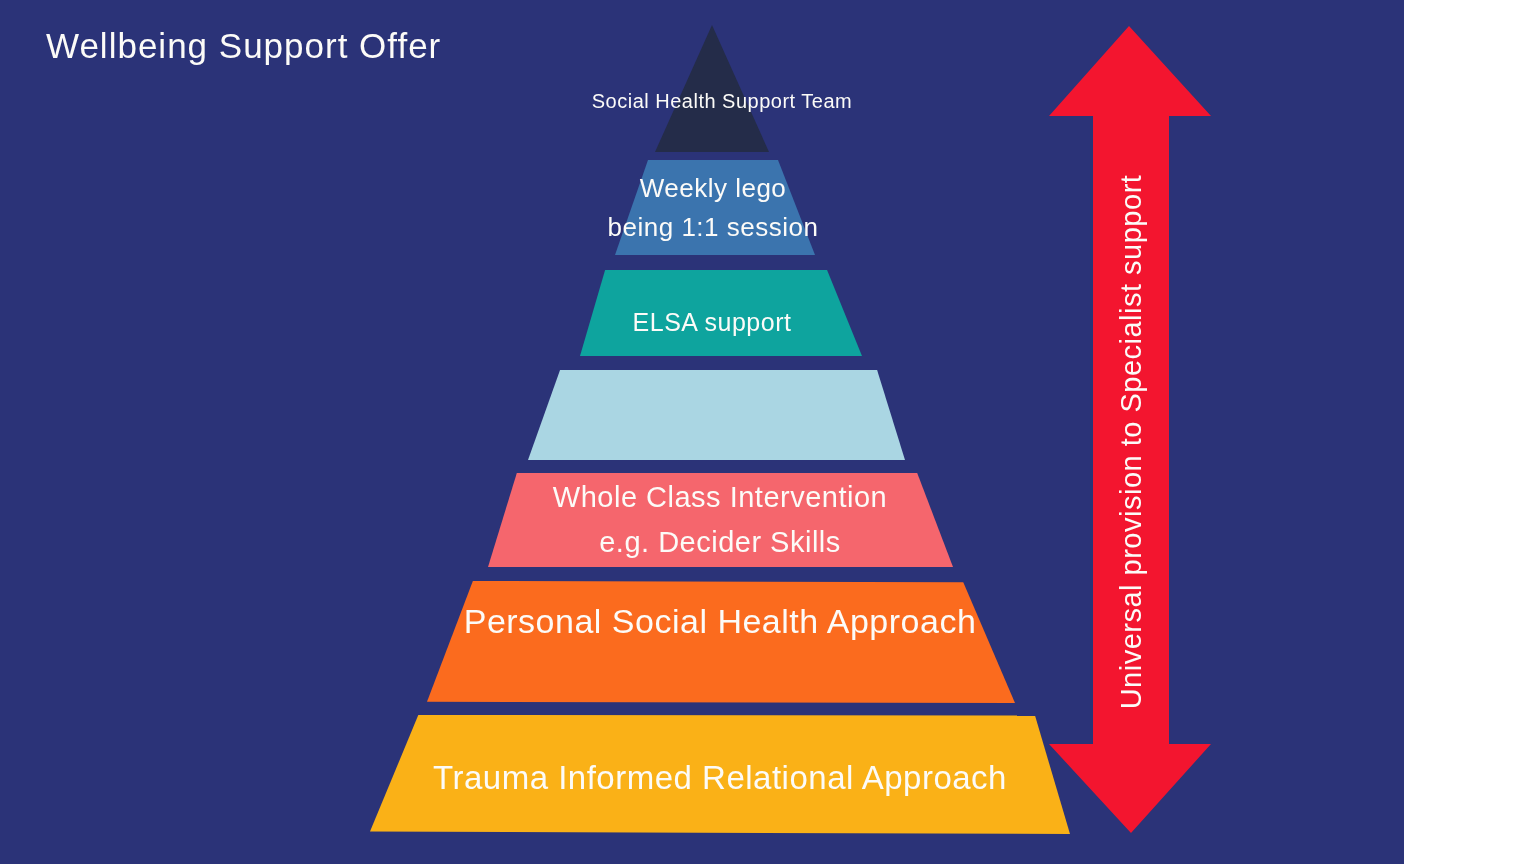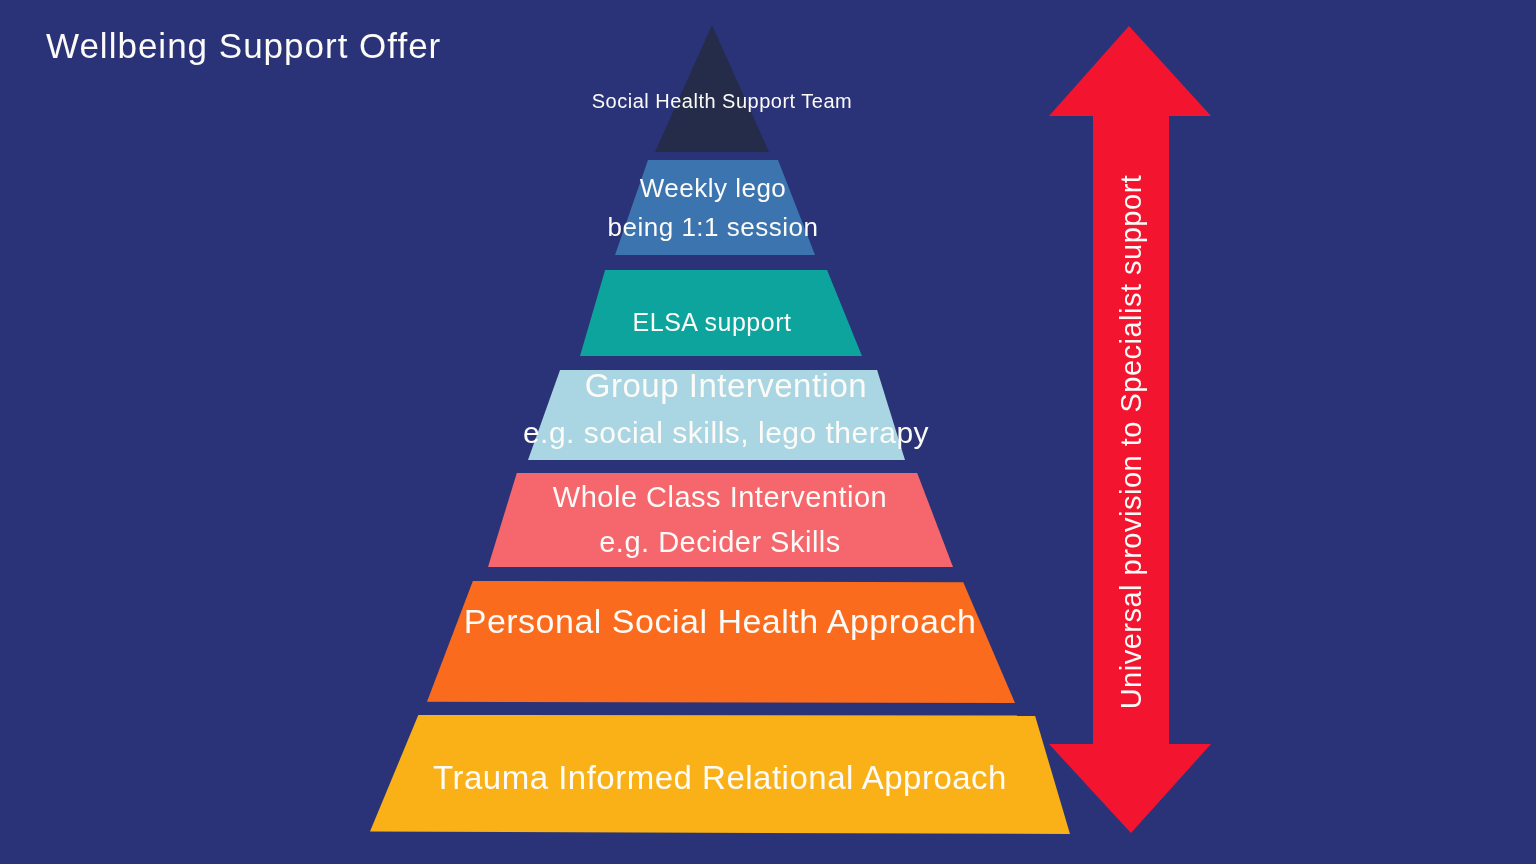--- a/index.html
+++ b/index.html
@@ -1,21 +1,21 @@
 <!DOCTYPE html>
 <html><head>
 <meta charset="utf-8">
 <style>
   html, body { margin: 0; padding: 0; }
   body {
     width: 1536px; height: 864px; overflow: hidden;
     font-family: "Liberation Sans", sans-serif;
   }
   .stage {
-    position: relative; width: 1536px; height: 864px;
+    position: relative; width: 1404px; height: 864px;
     background: #2B3378; overflow: hidden;
   }
   .page-title {
     position: absolute; left: 46px; top: 26px;
     font-size: 35px; font-weight: 300; letter-spacing: 1px;
     color: #FCFBF8; white-space: nowrap;
   }
   
   .tier { position: absolute; }
   .t1 { left: 655px; top: 25px;  width: 114px; height: 127px;
@@ -72,24 +72,20 @@
   <div class="label lab1">
     <div>Social Health Support Team</div>
   </div>
   <div class="label lab2">
     <div>Weekly lego</div>
     <div>being 1:1 session</div>
   </div>
   <div class="label lab3">
     <div>ELSA support</div>
   </div>
-  <div class="label lab4">
-    <div>Group Intervention</div>
-    <div class="sub">e.g. social skills, lego therapy</div>
-  </div>
   <div class="label lab5">
     <div>Whole Class Intervention</div>
     <div>e.g. Decider Skills</div>
   </div>
   <div class="label lab6">
     <div>Personal Social Health Approach</div>
   </div>
   <div class="label lab7">
     <div>Trauma Informed Relational Approach</div>
   </div>

